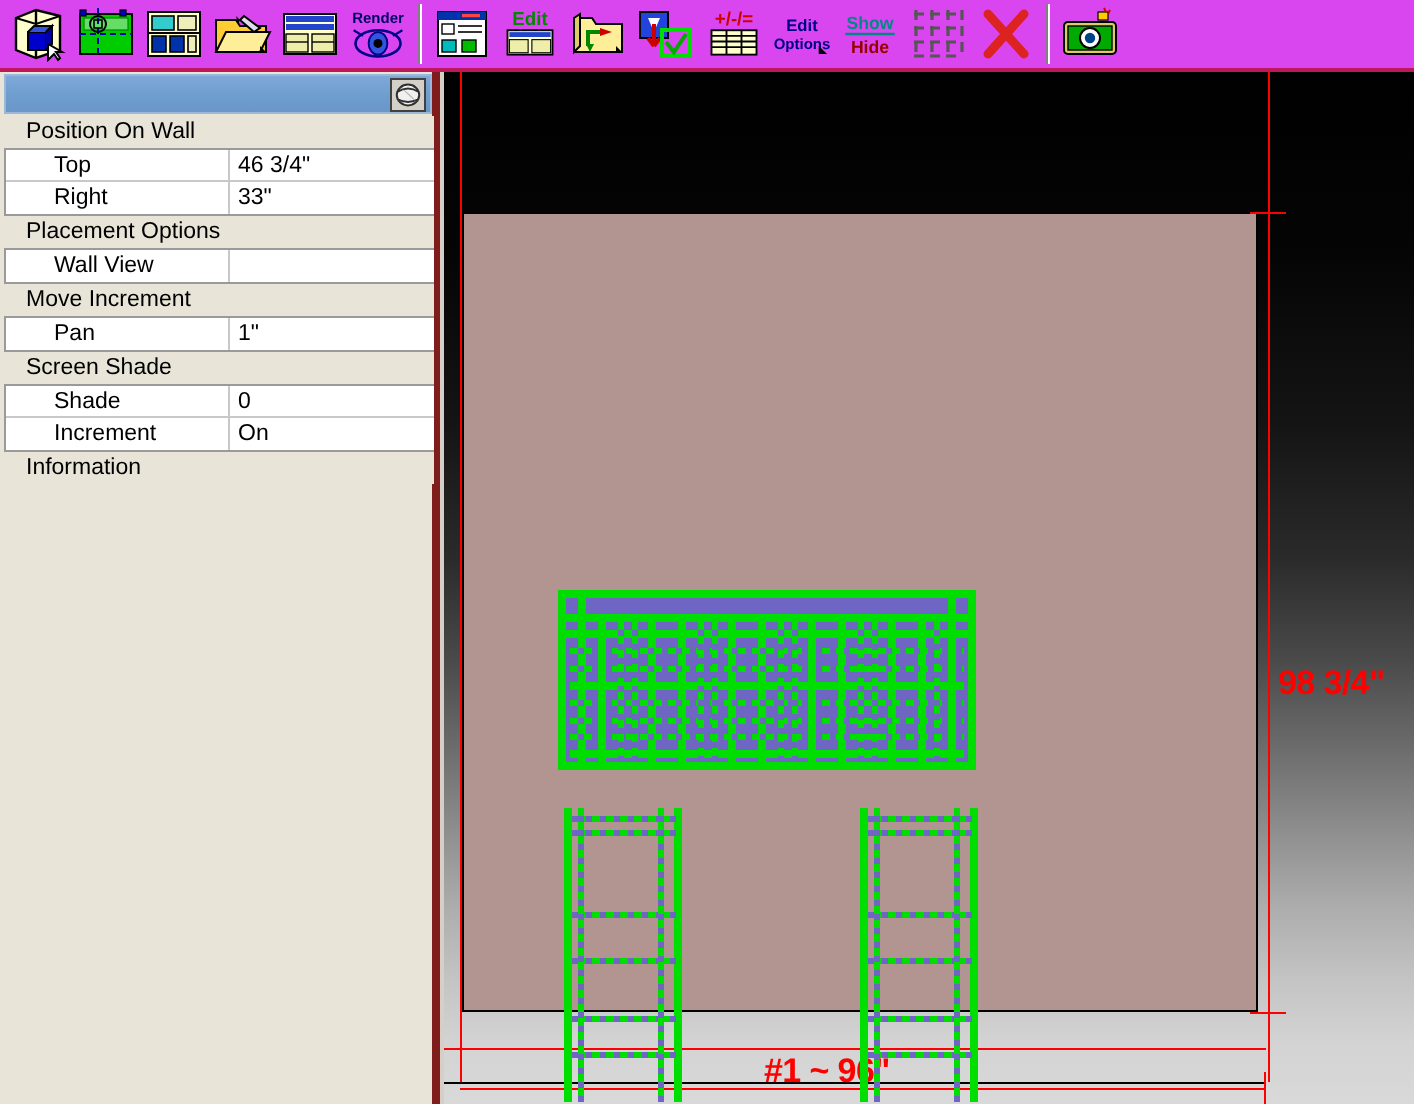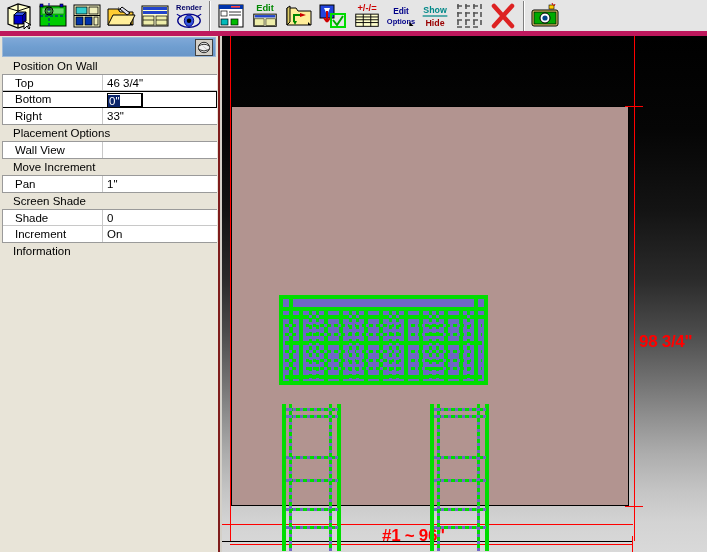--- a/index.html
+++ b/index.html
@@ -14,22 +14,22 @@
     font-family: "Liberation Sans", sans-serif;
     font-size: 11px;
     position: relative;
   }
 
   
   #toolbar {
     position: absolute;
     left: 0; top: 0;
     width: 707px; height: 36px;
-    background: #e5e5e5;
-    border-bottom: 5px solid #be185d;
+    background: #d946ef;
+    border-bottom: 2px solid #be185d;
     box-sizing: border-box;
     display: flex;
     align-items: center;
     padding-left: 2px;
   }
   .tbtn {
     width: 32px; height: 32px;
     margin: 0 1px;
     border: 1px solid transparent;
     box-sizing: border-box;
@@ -48,21 +48,21 @@
     box-sizing: border-box;
   }
 
   
   #leftpanel {
     position: absolute;
     left: 0; top: 36px;
     width: 220px; height: 516px;
     background: #e8e4d8;
     box-sizing: border-box;
-    border-right: 2px solid #7f1d1d;
+    border-right: 4px solid #7f1d1d;
   }
   #panel-titlebar {
     position: absolute;
     left: 2px; top: 1px;
     width: 214px; height: 20px;
     background: linear-gradient(to bottom, #7fa8d8 0%, #6f9ed0 50%, #6a96c8 100%);
     border: 1px solid #9bb8d8;
     box-sizing: border-box;
     display: flex;
     align-items: center;
@@ -97,20 +97,21 @@
     border-right: none;
     box-sizing: border-box;
     width: 215px;
   }
   .prow {
     display: flex;
     height: 16px;
     line-height: 16px;
     border-bottom: 1px solid #c8c8c8;
     box-sizing: border-box;
+    padding-left: 12px;
   }
   .prow:last-child { border-bottom: none; }
   .pname {
     width: 100px;
     padding-left: 12px;
     box-sizing: border-box;
     border-right: 1px solid #c8c8c8;
     white-space: nowrap;
     overflow: hidden;
   }
@@ -446,27 +447,20 @@
       </svg>
     </div>
   </div>
 
   <div id="proplist">
       <div class="grp">Position On Wall</div>
       <div class="rowset">
         <div class="prow">
           <div class="pname">Top</div>
           <div class="pval">46 3/4"</div>
-        </div>
-        <div class="prow editing">
-          <div class="pname">Bottom</div>
-          <div class="pval" style="position: relative;">
-            <div class="editbox"><span class="sel">0"</span></div>
-            <div class="editcaret"></div>
-          </div>
         </div>
         <div class="prow">
           <div class="pname">Right</div>
           <div class="pval">33"</div>
         </div>
       </div>
       <div class="grp">Placement Options</div>
       <div class="rowset">
         <div class="prow">
           <div class="pname">Wall View</div>

